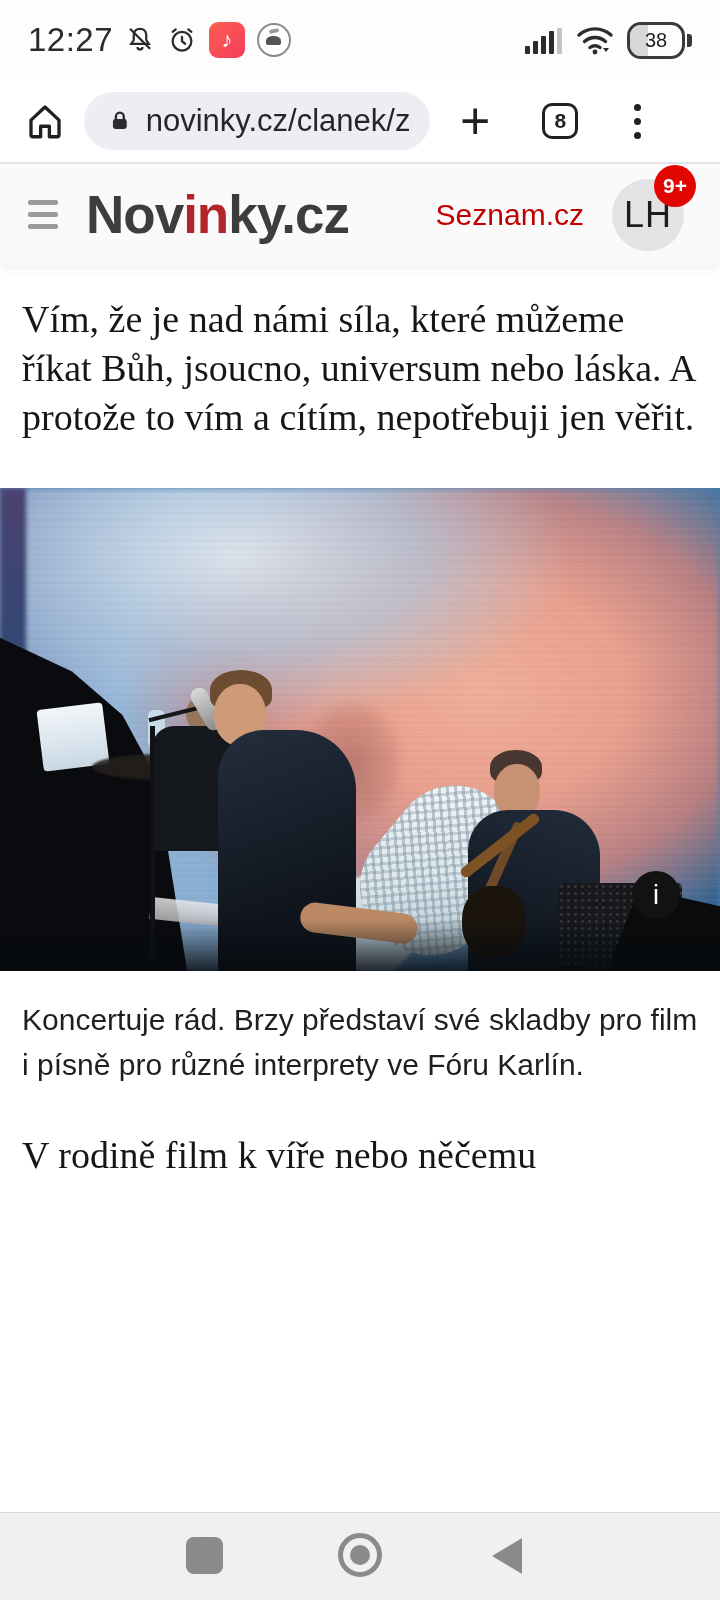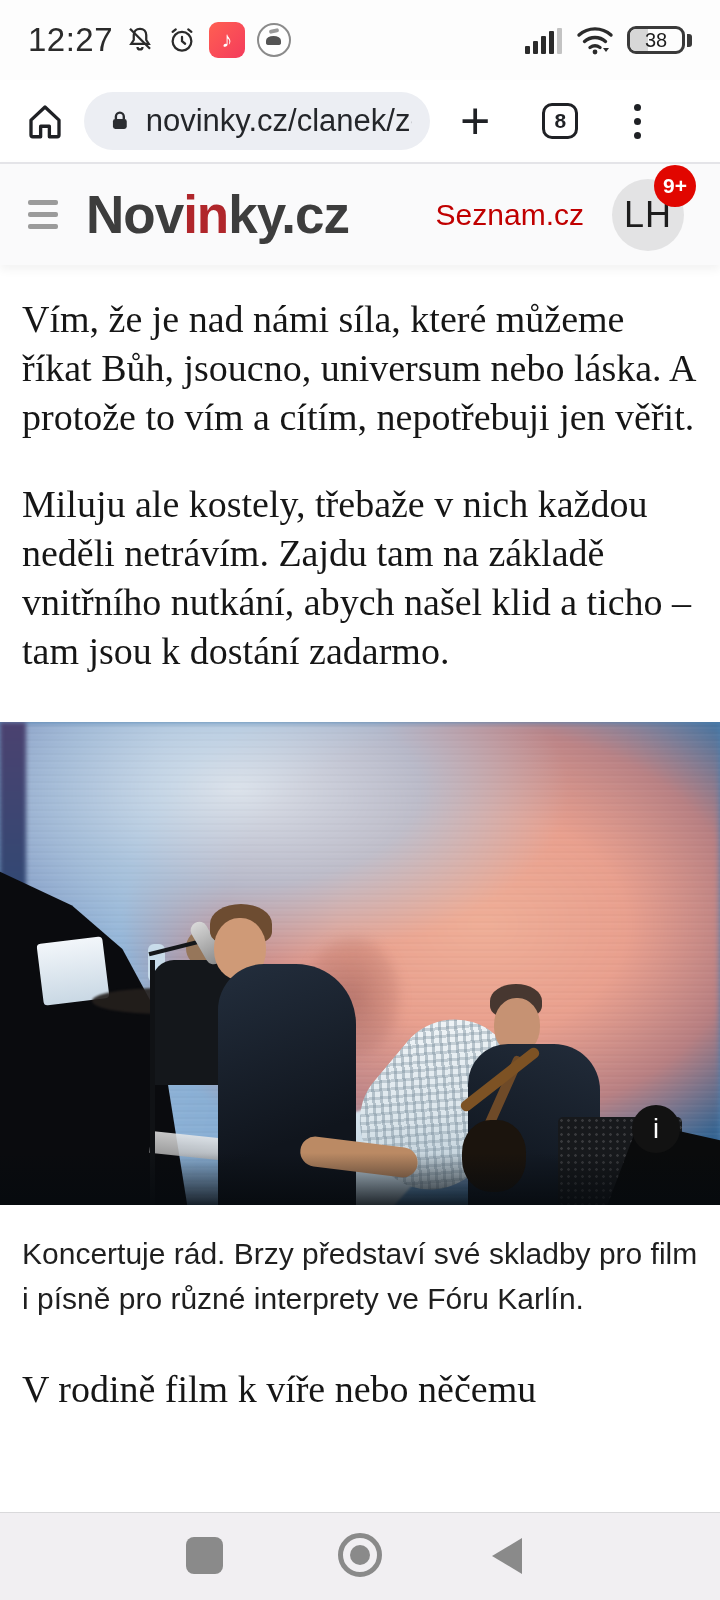--- a/index.html
+++ b/index.html
@@ -28,21 +28,21 @@
   }
   .albert-app::after{
     content:"";position:absolute;left:7px;top:11px;width:15px;height:9px;border-radius:50% 50% 20% 20%;
     background:#555;
   }
   .albert-app::before{
     content:"";position:absolute;left:10px;top:4px;width:10px;height:4px;border-radius:2px;
     background:#9a9a9a;transform:rotate(-12deg);
   }
   .battery{
-    width:58px;height:28px;border:3px solid #3a3a3a;border-radius:9px;box-sizing:border-box;
+    width:58px;height:37px;border:3px solid #3a3a3a;border-radius:14px;box-sizing:border-box;
     position:relative;display:flex;align-items:center;justify-content:center;overflow:hidden;
   }
   .battery .fill{position:absolute;left:0;top:0;bottom:0;width:34%;background:#d7d7d7;}
   .battery .pct{position:relative;font-size:20px;color:#1e1e1e;}
   .battery-nub{width:5px;height:13px;background:#3a3a3a;border-radius:0 3px 3px 0;margin-left:2px;}
   
   .chrome-bar{
     height:82px;background:#ffffff;display:flex;align-items:center;
     padding:0 20px 0 24px;box-sizing:border-box;gap:18px;
   }
@@ -312,21 +312,20 @@
   <span class="logo"><span>Nov</span><span class="accent">in</span><span>ky.cz</span></span>
   <span class="portal-link">Seznam.cz</span>
   <span class="avatar-wrap">
     <span class="avatar">LH</span>
     <span class="badge">9+</span>
   </span>
 </div>
 
 <div class="content">
   <p class="article-p">Vím, že je nad námi síla, které můžeme říkat Bůh, jsoucno, universum nebo láska. A protože to vím a cítím, nepotřebuji jen věřit.</p>
-  <p class="article-p">Miluju ale kostely, třebaže v nich každou neděli netrávím. Zajdu tam na základě vnitřního nutkání, abych našel klid a ticho – tam jsou k dostání zadarmo.</p>
 
   <figure class="photo" style="margin-left:0;margin-right:0;">
     <div class="ph ph-screen"></div>
     <div class="ph ph-scanlines"></div>
     <div class="ph ph-leftstrip"></div>
     <div class="ph ph-earshadow"></div>
     <div class="ph ph-bigmic-body"></div>
     <div class="ph ph-bigmic-head"></div>
     <div class="ph ph-piano"></div>
     <div class="ph ph-piano-keys"></div>

